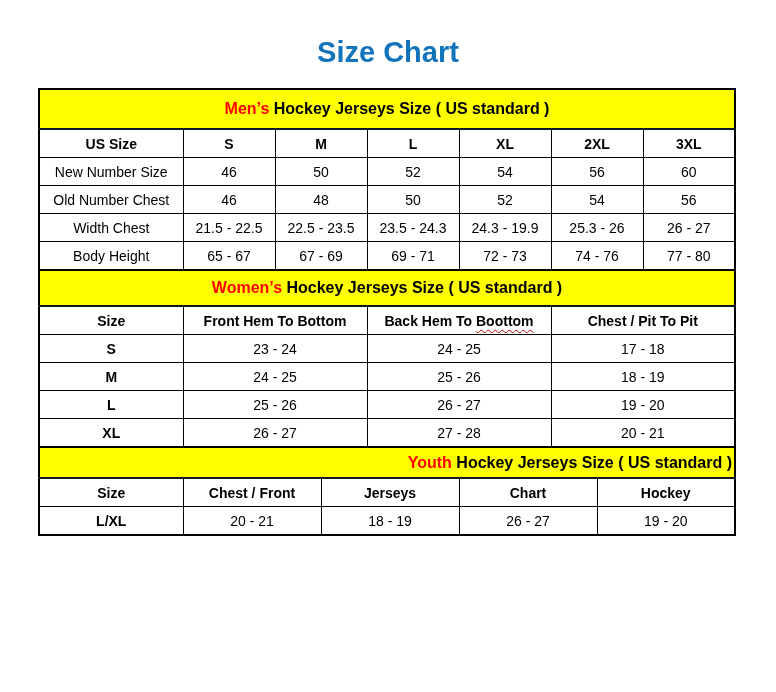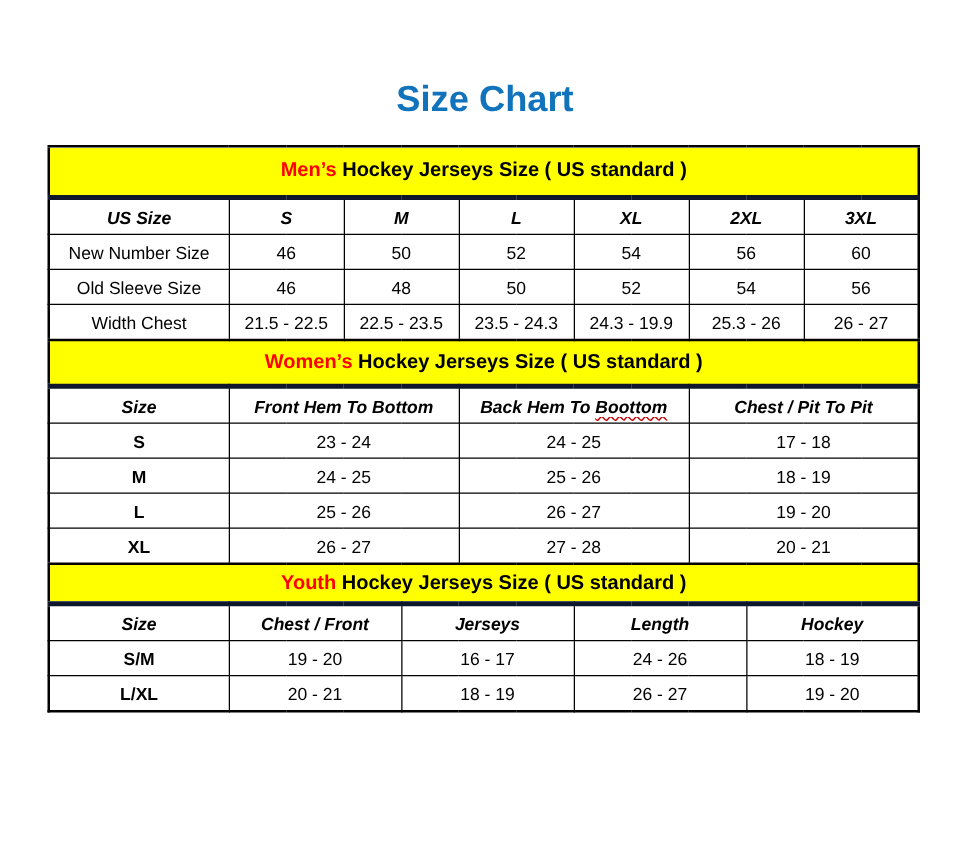--- a/index.html
+++ b/index.html
@@ -11,21 +11,21 @@
     font-family: "Liberation Sans", sans-serif;
     overflow: hidden;
   }
   .page {
     width: 776px;
     height: 692px;
     position: relative;
   }
   .page-title {
     margin: 0;
-    padding-top: 64px;
+    padding-top: 36px;
     text-align: center;
     color: #1173BC;
     font-size: 29px;
     font-weight: bold;
     letter-spacing: 0px;
   }
   table.size-table {
     border-collapse: collapse;
     table-layout: fixed;
     width: 698px;
@@ -40,29 +40,29 @@
     font-size: 14px;
     color: #000000;
     height: 27px;
     padding: 0 2px;
     white-space: nowrap;
     overflow: hidden;
   }
   tr.band td {
     background: #FFFF00;
     border-top: 2px solid #000000;
-    border-bottom: 4px solid #0f172a;
+    border-bottom: 2px solid #0f172a;
     font-weight: bold;
     font-size: 16px;
   }
   tr.band-0 td { height: 38px; }
   tr.band-1 td { height: 34px; }
-  tr.band-2 td { height: 29px; }
+  tr.band-2 td { height: 29px; text-align: right; }
   tr.band td .hl { color: #FF0000; }
-  tr.head th { font-weight: bold; font-style: italic; }
+  tr.head th { font-weight: bold; }
   td.row-label { font-weight: normal; margin-left: 30px; }
   tr.bold-labels td.row-label { font-weight: bold; }
   .squiggle {
     text-decoration: underline wavy #C00000;
     text-decoration-thickness: 1px;
     text-underline-offset: 3px;
   }
 </style>
 </head>
 <body>
@@ -102,36 +102,45 @@
         <tr class="">
           <td class="row-label">New Number Size</td>
           <td colspan="2">46</td>
           <td colspan="2">50</td>
           <td colspan="2">52</td>
           <td colspan="2">54</td>
           <td colspan="2">56</td>
           <td colspan="2">60</td>
         </tr>
         <tr class="">
-          <td class="row-label">Old Sleeve Size</td>
+          <td class="row-label">Old Number Chest</td>
           <td colspan="2">46</td>
           <td colspan="2">48</td>
           <td colspan="2">50</td>
           <td colspan="2">52</td>
           <td colspan="2">54</td>
           <td colspan="2">56</td>
         </tr>
         <tr class="">
           <td class="row-label">Width Chest</td>
           <td colspan="2">21.5 - 22.5</td>
           <td colspan="2">22.5 - 23.5</td>
           <td colspan="2">23.5 - 24.3</td>
           <td colspan="2">24.3 - 19.9</td>
           <td colspan="2">25.3 - 26</td>
           <td colspan="2">26 - 27</td>
+        </tr>
+        <tr class="">
+          <td class="row-label">Body Height</td>
+          <td colspan="2">65 - 67</td>
+          <td colspan="2">67 - 69</td>
+          <td colspan="2">69 - 71</td>
+          <td colspan="2">72 - 73</td>
+          <td colspan="2">74 - 76</td>
+          <td colspan="2">77 - 80</td>
         </tr>
         <tr class="band band-1">
           <td colspan="13"><span class="hl">Women’s</span> Hockey Jerseys Size ( US standard )</td>
         </tr>
         <tr class="head">
           <th colspan="1">Size</th>
           <th colspan="4">Front Hem To Bottom</th>
           <th colspan="4">Back Hem To <span class="squiggle">Boottom</span></th>
           <th colspan="4">Chest / Pit To Pit</th>
         </tr>
@@ -159,29 +168,22 @@
           <td colspan="4">27 - 28</td>
           <td colspan="4">20 - 21</td>
         </tr>
         <tr class="band band-2">
           <td colspan="13"><span class="hl">Youth</span> Hockey Jerseys Size ( US standard )</td>
         </tr>
         <tr class="head">
           <th colspan="1">Size</th>
           <th colspan="3">Chest / Front</th>
           <th colspan="3">Jerseys</th>
-          <th colspan="3">Length</th>
+          <th colspan="3">Chart</th>
           <th colspan="3">Hockey</th>
-        </tr>
-        <tr class="bold-labels">
-          <td class="row-label">S/M</td>
-          <td colspan="3">19 - 20</td>
-          <td colspan="3">16 - 17</td>
-          <td colspan="3">24 - 26</td>
-          <td colspan="3">18 - 19</td>
         </tr>
         <tr class="bold-labels">
           <td class="row-label">L/XL</td>
           <td colspan="3">20 - 21</td>
           <td colspan="3">18 - 19</td>
           <td colspan="3">26 - 27</td>
           <td colspan="3">19 - 20</td>
         </tr>
       </tbody>
   </table>

